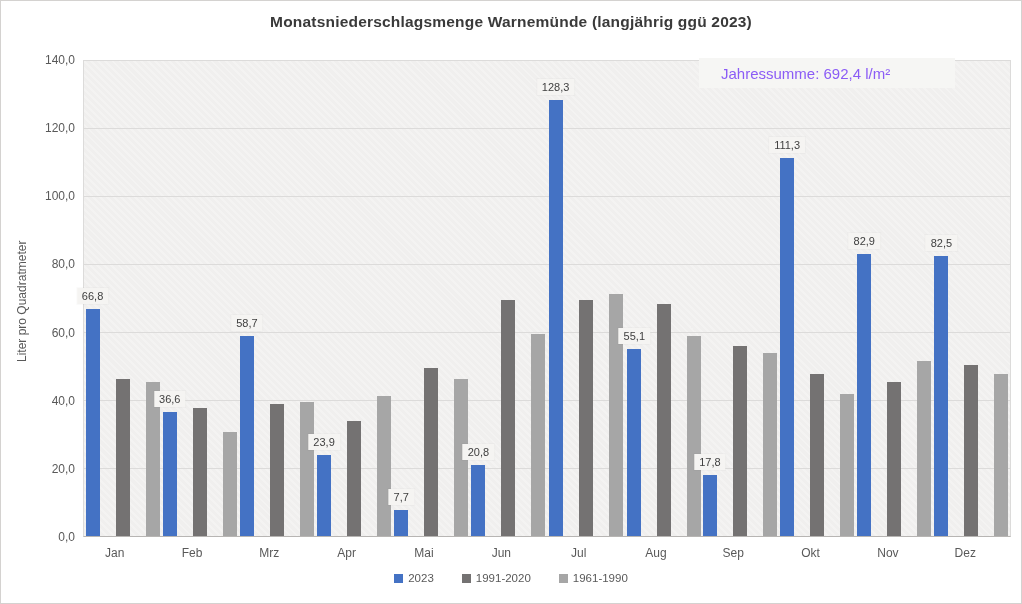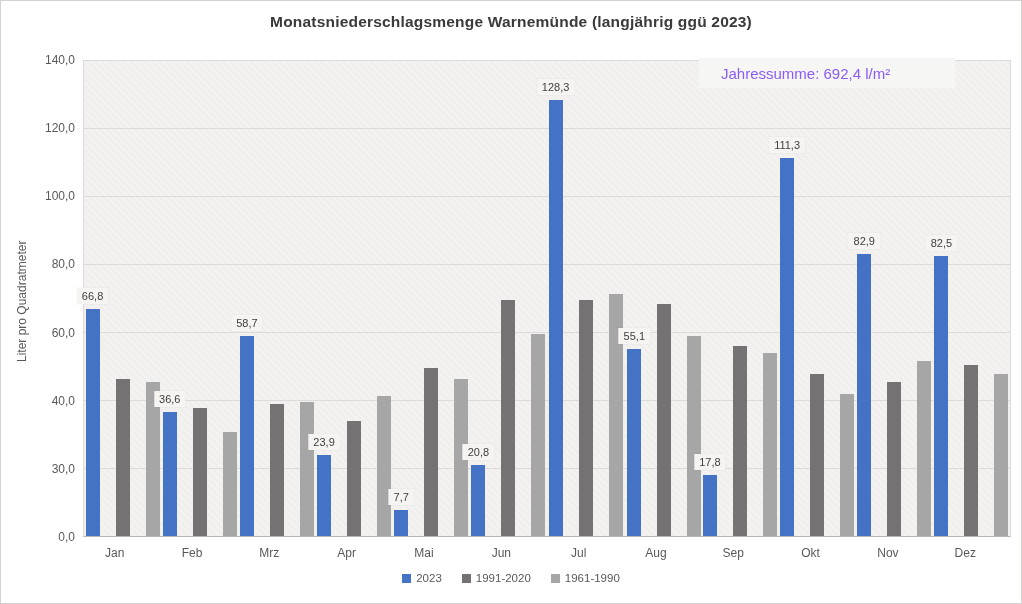--- a/index.html
+++ b/index.html
@@ -77,35 +77,35 @@
   .annotation-box {
     position: absolute; left: 698px; top: 57px; width: 256px; height: 30px;
     background: #f6f6f4;
     display: flex; align-items: center;
     padding-left: 22px;
     font-size: 15px; color: #8b5cf6;
   }
   .legend {
     position: absolute; left: 0; top: 571px; width: 100%;
     display: flex; justify-content: center; align-items: flex-start;
-    gap: 20px;
+    gap: 28px;
   }
   .legend-item { display: flex; align-items: center; gap: 5px; }
   .legend-swatch { width: 9px; height: 9px; display: inline-block; }
   .legend-label { font-size: 11.5px; color: #595959; }
 </style>
 </head>
 <body>
 
 <div class="frame">
   <div class="chart-title">Monatsniederschlagsmenge Warnemünde (langjährig ggü 2023)</div>
   <div class="y-axis-title">Liter pro Quadratmeter</div>
   <div class="y-ticks">
       <div class="y-tick" style="bottom: 0%;">0,0</div>
-      <div class="y-tick" style="bottom: 14.2857%;">30,0</div>
+      <div class="y-tick" style="bottom: 14.2857%;">20,0</div>
       <div class="y-tick" style="bottom: 28.5714%;">40,0</div>
       <div class="y-tick" style="bottom: 42.8571%; margin-left: 20px;">60,0</div>
       <div class="y-tick" style="bottom: 57.1429%;">80,0</div>
       <div class="y-tick" style="bottom: 71.4286%;">100,0</div>
       <div class="y-tick" style="bottom: 85.7143%;">120,0</div>
       <div class="y-tick" style="bottom: 100%;">140,0</div>
     </div>
   <div class="plot-area">
       <div class="gridline" style="bottom: calc(14.2857% - 1px);"></div>
       <div class="gridline" style="bottom: calc(28.5714% - 1px);"></div>

